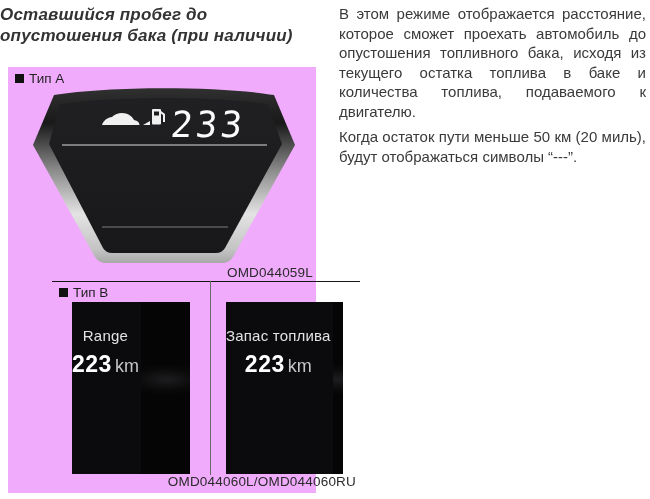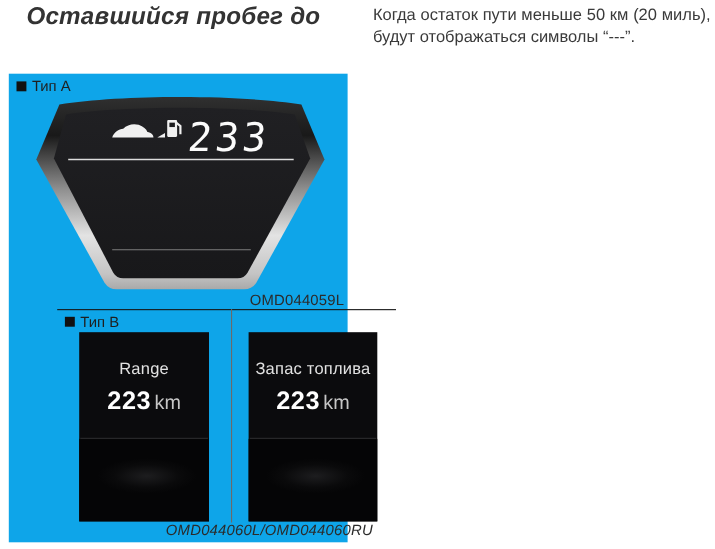--- a/index.html
+++ b/index.html
@@ -3,50 +3,50 @@
 <meta charset="utf-8">
 <style>
   html,body{margin:0;padding:0;}
   body{
     width:650px;height:499px;position:relative;overflow:hidden;
     background:#ffffff;
     font-family:"Liberation Sans", sans-serif;
   }
   
   .heading{
-    position:absolute;left:24px;top:4px;width:322px;
-    font-size:22px;line-height:21px;font-weight:bold;font-style:italic;
+    position:absolute;left:0;top:4px;width:322px;
+    font-size:17px;line-height:21px;font-weight:bold;font-style:italic;
     color:#333333;letter-spacing:0.2px;
   }
   .figure{
     position:absolute;left:8px;top:67px;width:308px;height:426px;
-    background:#0ea5e9;
+    background:#f0abfc;
   }
   .fig-section{position:absolute;left:0;width:308px;}
   .section-a{top:0;height:214px;}
   .section-b{top:214px;height:212px;border-top:1px solid #161616;box-sizing:border-box;margin-left:44px;}
   .fig-label{
     position:absolute;left:7px;display:flex;align-items:center;
     font-size:13.5px;color:#1f1f1f;
   }
   .section-a .fig-label{top:4px;}
   .section-b .fig-label{top:3px;}
   .sq{width:9px;height:9px;background:#111;margin-right:5px;display:inline-block;}
   .caption{
     position:absolute;font-size:13.5px;color:#2b2b2b;letter-spacing:0.2px;
   }
   .caption-a{right:3px;bottom:1px;margin-top:28px;}
-  .caption-b{right:21px;top:192px;font-style:italic;}
+  .caption-b{right:4px;top:192px;}
   
   .cluster{position:absolute;left:24px;top:21px;}
   
   .vdivider{position:absolute;left:158px;top:-1px;width:1px;height:194px;background:#6a6a6a;}
   .screen{
     position:absolute;top:20px;height:172px;background:#0b0b0d;
-    display:flex;flex-direction:column;
+    display:flex;flex-direction:row;
   }
   .screen-left{left:20px;width:118px;}
   .screen-right{left:174px;width:117px;}
   .screen-top{
     height:96px;display:flex;flex-direction:column;align-items:center;
     justify-content:center;gap:7px;padding-top:4px;box-sizing:border-box;
   }
   .screen-title{font-size:15px;color:#e2e2e2;letter-spacing:0.2px;white-space:nowrap;}
   .screen-value-row{display:flex;align-items:baseline;}
   .screen-value{font-size:23px;font-weight:bold;color:#ffffff;letter-spacing:0.5px;}
@@ -61,20 +61,21 @@
   .body-text p{
     font-size:15px;line-height:19.5px;color:#3a3a3a;
     text-align:justify;margin:0 0 6px 0;
   }
 </style>
 </head>
 <body>
 
 <div class="heading">
   <div>Оставшийся пробег до</div>
+  <div>опустошения бака (при наличии)</div>
 </div>
 
 <div class="figure">
 
   <div class="fig-section section-a">
     <div class="fig-label">
       <span class="sq"></span>
       <span>Тип A</span>
     </div>
 
@@ -140,14 +141,15 @@
       </div>
       <div class="screen-sep"></div>
       <div class="screen-bottom"></div>
     </div>
 
     <div class="caption caption-b">OMD044060L/OMD044060RU</div>
   </div>
 </div>
 
 <div class="body-text">
+  <p>В этом режиме отображается расстояние, которое сможет проехать автомобиль до опустошения топливного бака, исходя из текущего остатка топлива в баке и количества топлива, подаваемого к двигателю.</p>
   <p>Когда остаток пути меньше 50 км (20 миль), будут отображаться символы “---”.</p>
 </div>
 
 </body></html>

